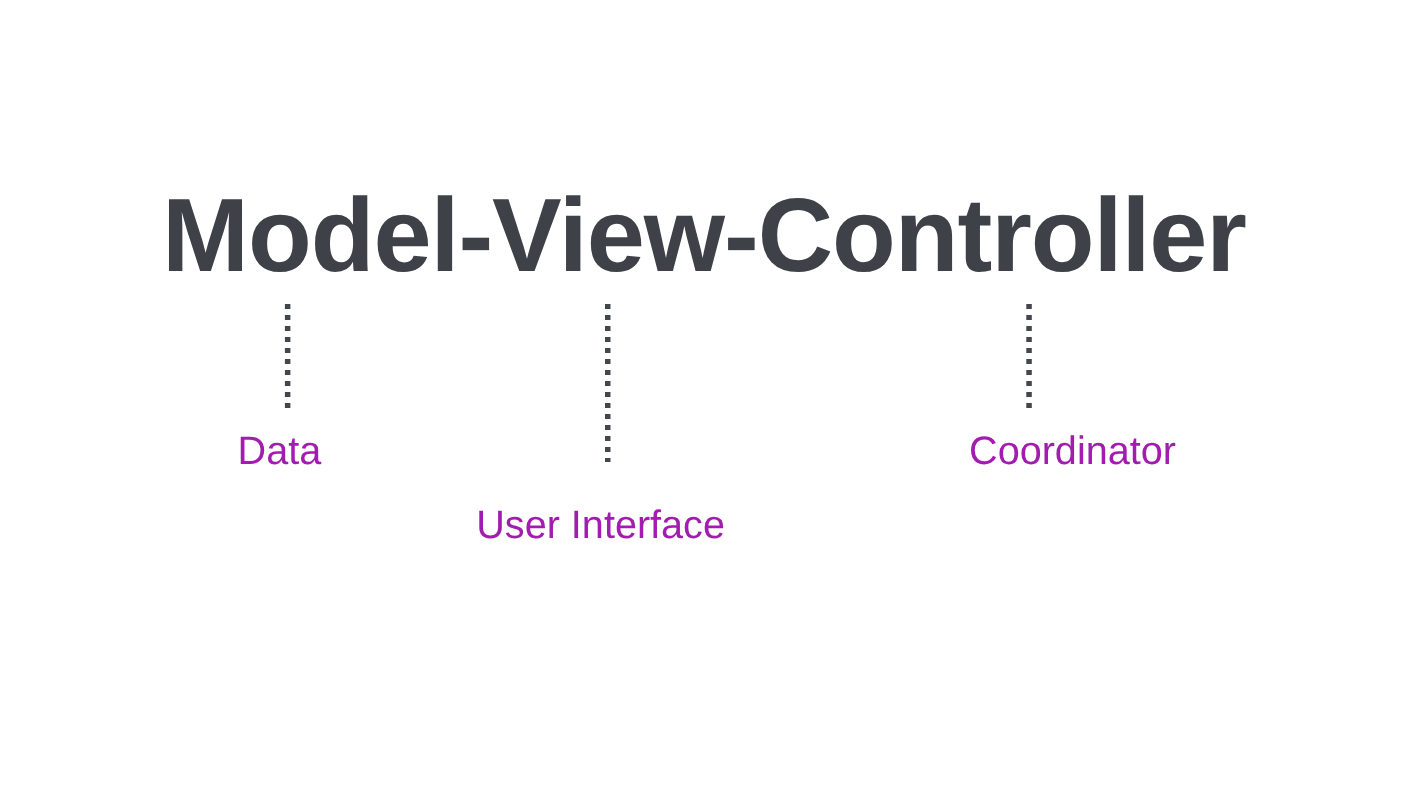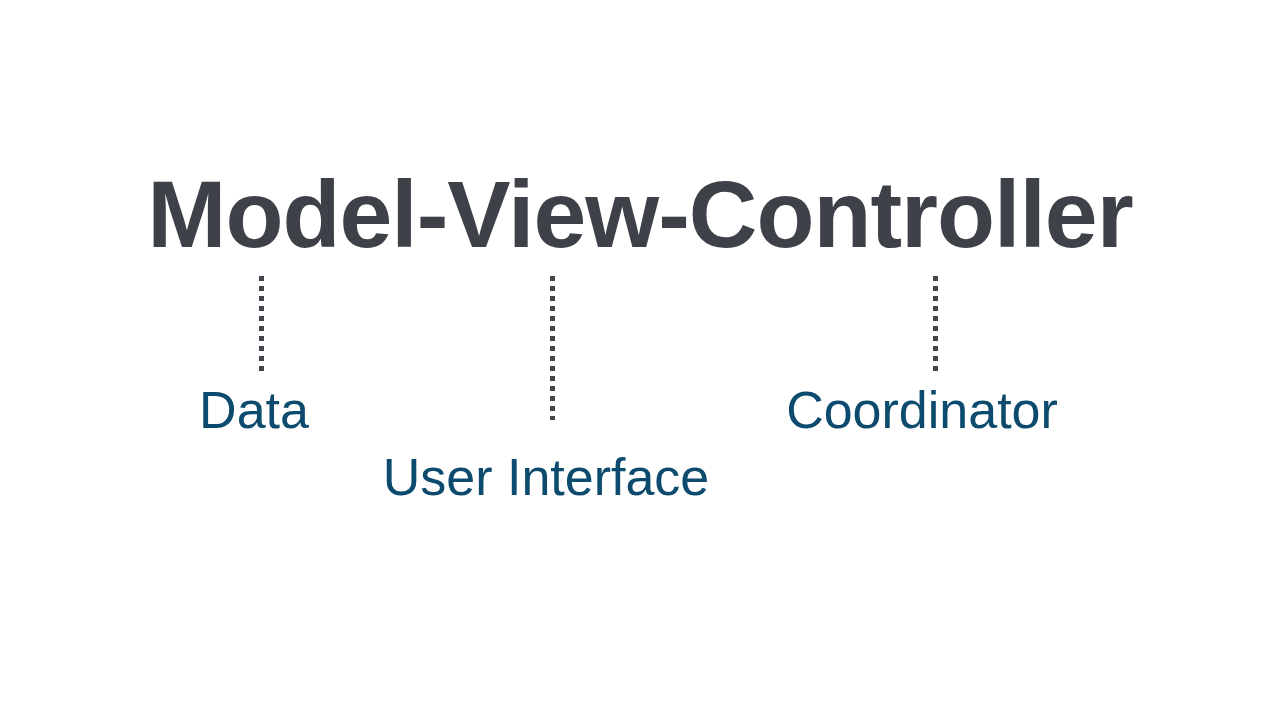--- a/index.html
+++ b/index.html
@@ -41,28 +41,28 @@
     );
   }
   .connector.model      { left: 259px; top: 276px; height: 96px; }
   .connector.view       { left: 550px; top: 276px; height: 144px; }
   .connector.controller { left: 933px; top: 276px; height: 96px; }
 
   .annotation {
     position: absolute;
     transform: translateX(-50%);
     white-space: nowrap;
-    font-size: 52px;
+    font-size: 36px;
     line-height: 50px;
     font-weight: 400;
-    color: #0c4a6e;
+    color: #a21caf;
   }
   .annotation.model      { left: 254px; top: 385px; }
   .annotation.view       { left: 546px; top: 452px; }
-  .annotation.controller { left: 922px; top: 385px; }
+  .annotation.controller { left: 975px; top: 385px; }
 </style>
 </head>
 <body>
 
 <div class="canvas">
 
   <h1 class="title">Model-View-Controller</h1>
 
   <div class="connector model"></div>
   <div class="connector view"></div>

